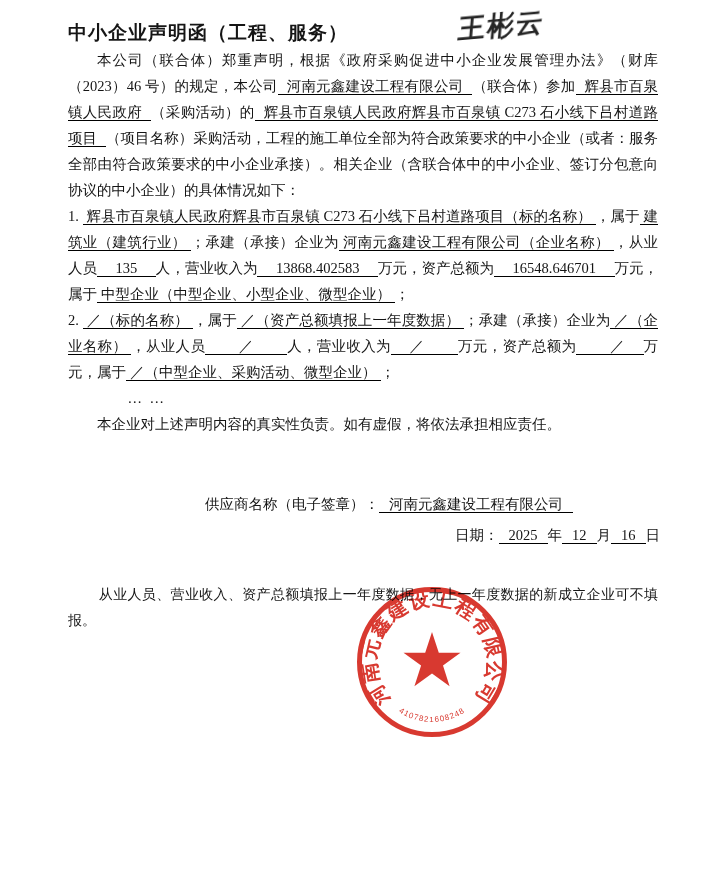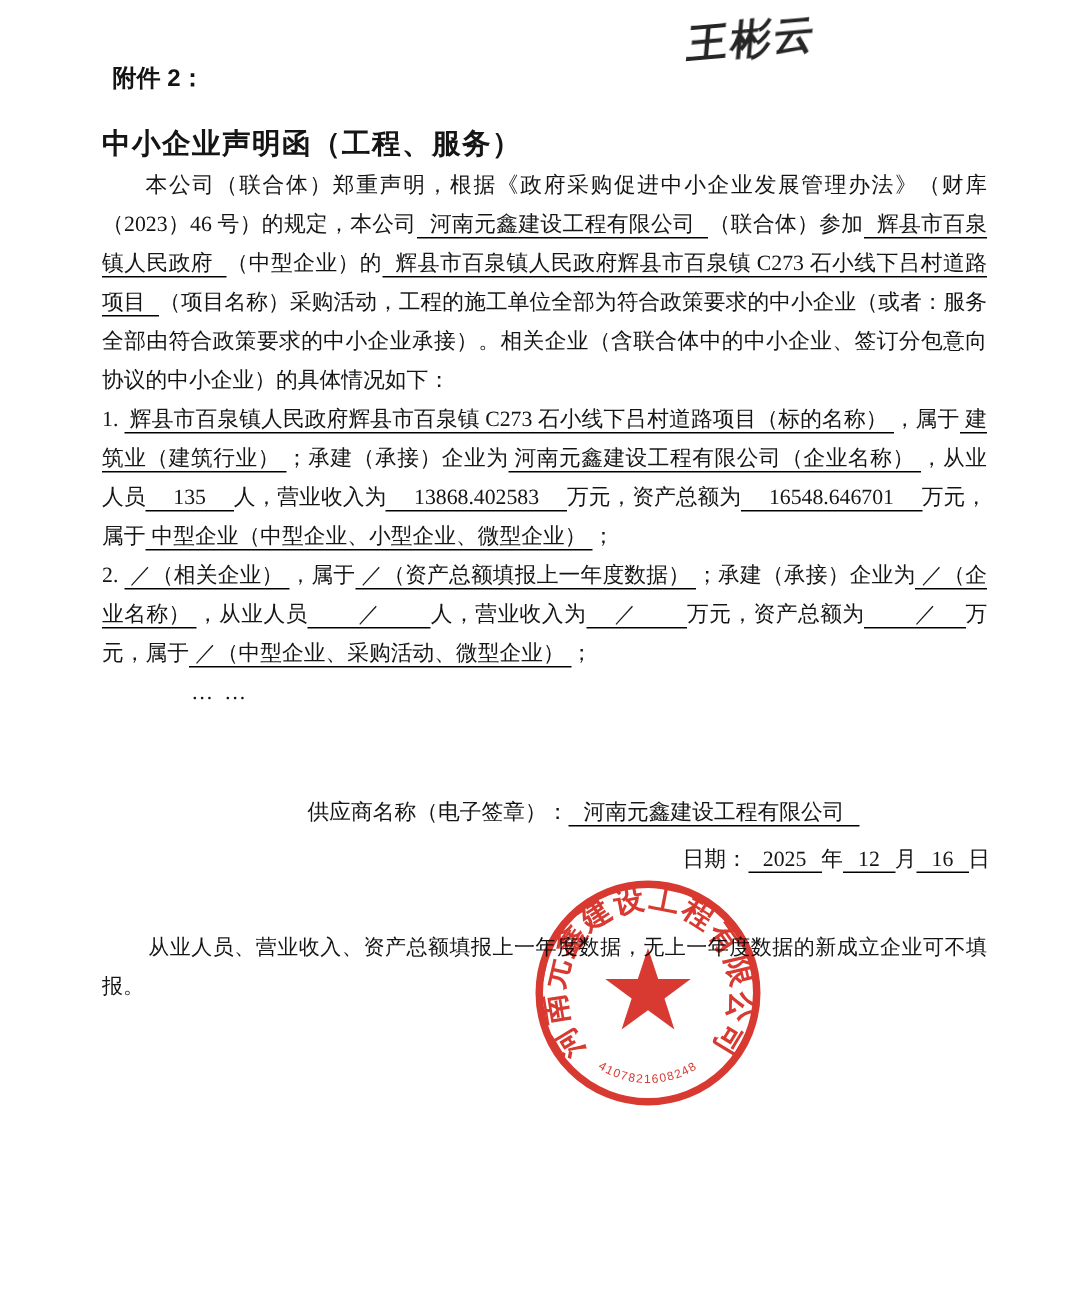--- a/index.html
+++ b/index.html
@@ -46,33 +46,33 @@
 </style>
 </head>
 <body>
 
 <div class="page">
 
   <div class="handwriting">王彬云</div>
 
   <div class="content">
 
-    <div class="attachment">附件 2：</div>
 
     <div class="title">中小企业声明函（工程、服务）</div>
 
-    <p class="body intro"><span>本公司（联合体）郑重声明，根据《政府采购促进中小企业发展管理办法》（财库（2023）46 号）的规定，本公司</span><span class="u uw">河南元鑫建设工程有限公司</span><span>（联合体）参加</span><span class="u uw">辉县市百泉镇人民政府</span><span>（中型企业）的</span><span class="u uw">辉县市百泉镇人民政府辉县市百泉镇 C273 石小线下吕村道路项目</span><span>（项目名称）采购活动，工程的施工单位全部为符合政策要求的中小企业（或者：服务全部由符合政策要求的中小企业承接）。相关企业（含联合体中的中小企业、签订分包意向协议的中小企业）的具体情况如下：</span></p>
+    <p class="body intro"><span>本公司（联合体）郑重声明，根据《政府采购促进中小企业发展管理办法》（财库（2023）46 号）的规定，本公司</span><span class="u uw">河南元鑫建设工程有限公司</span><span>（联合体）参加</span><span class="u uw">辉县市百泉镇人民政府</span><span>（采购活动）的</span><span class="u uw">辉县市百泉镇人民政府辉县市百泉镇 C273 石小线下吕村道路项目</span><span>（项目名称）采购活动，工程的施工单位全部为符合政策要求的中小企业（或者：服务全部由符合政策要求的中小企业承接）。相关企业（含联合体中的中小企业、签订分包意向协议的中小企业）的具体情况如下：</span></p>
 
     <p class="body item1"><span>1. </span><span class="u">辉县市百泉镇人民政府辉县市百泉镇 C273 石小线下吕村道路项目（标的名称）</span><span>，属于</span><span class="u">建筑业（建筑行业）</span><span>；承建（承接）企业为</span><span class="u">河南元鑫建设工程有限公司（企业名称）</span><span>，从业人员</span><span class="u">　135　</span><span>人，营业收入为</span><span class="u">　13868.402583　</span><span>万元，资产总额为</span><span class="u">　16548.646701　</span><span>万元，属于</span><span class="u">中型企业（中型企业、小型企业、微型企业）</span><span>；</span></p>
 
-    <p class="body item2"><span>2. </span><span class="u">／（相关企业）</span><span>，属于</span><span class="u">／（资产总额填报上一年度数据）</span><span>；承建（承接）企业为</span><span class="u">／（企业名称）</span><span>，从业人员</span><span class="u">　　／　　</span><span>人，营业收入为</span><span class="u">　／　　</span><span>万元，资产总额为</span><span class="u">　　／　</span><span>万元，属于</span><span class="u">／（中型企业、采购活动、微型企业）</span><span>；</span></p>
+    <p class="body item2"><span>2. </span><span class="u">／（标的名称）</span><span>，属于</span><span class="u">／（资产总额填报上一年度数据）</span><span>；承建（承接）企业为</span><span class="u">／（企业名称）</span><span>，从业人员</span><span class="u">　　／　　</span><span>人，营业收入为</span><span class="u">　／　　</span><span>万元，资产总额为</span><span class="u">　　／　</span><span>万元，属于</span><span class="u">／（中型企业、采购活动、微型企业）</span><span>；</span></p>
 
     <p class="body ellipsis">… …</p>
 
 
+    <p class="body closing2">本企业对上述声明内容的真实性负责。如有虚假，将依法承担相应责任。</p>
 
     <div class="supplier-line"><span>供应商名称（电子签章）：</span><span class="u us">河南元鑫建设工程有限公司</span></div>
 
     <div class="date-line"><span>日期：</span><span class="u ud">2025</span><span>年</span><span class="u ud">12</span><span>月</span><span class="u ud">16</span><span>日</span></div>
 
     <p class="footnote">从业人员、营业收入、资产总额填报上一年度数据，无上一年度数据的新成立企业可不填报。</p>
 
   </div>
 
   <svg class="stamp" width="160" height="160" viewBox="0 0 160 160" xmlns="http://www.w3.org/2000/svg">

